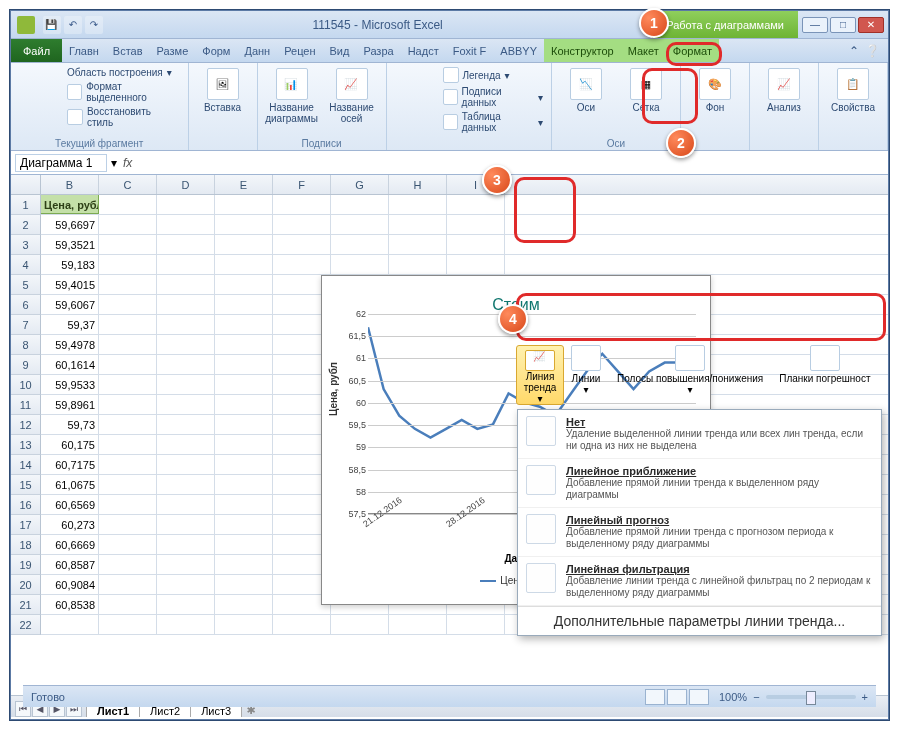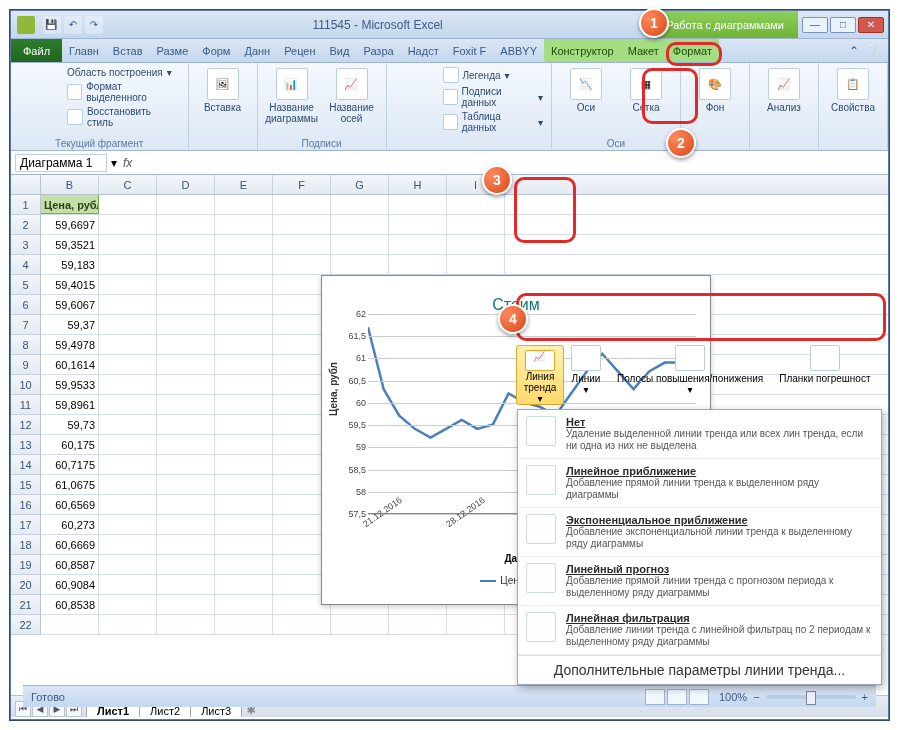--- a/index.html
+++ b/index.html
@@ -559,27 +559,20 @@
     <div class="mi sel">
           <div class="mico"></div>
           <div class="mtxt">
             <div class="t1">Линейное приближение</div>
             <div class="t2">Добавление прямой линии тренда к выделенном ряду диаграммы</div>
           </div>
         </div>
     <div class="mi">
           <div class="mico"></div>
           <div class="mtxt">
-            <div class="t1">Экспоненциальное приближение</div>
-            <div class="t2">Добавление экспоненциальной линии тренда к выделенному ряду диаграммы</div>
-          </div>
-        </div>
-    <div class="mi">
-          <div class="mico"></div>
-          <div class="mtxt">
             <div class="t1">Линейный прогноз</div>
             <div class="t2">Добавление прямой линии тренда с прогнозом периода к выделенному ряду диаграммы</div>
           </div>
         </div>
     <div class="mi">
           <div class="mico"></div>
           <div class="mtxt">
             <div class="t1">Линейная фильтрация</div>
             <div class="t2">Добавление линии тренда с линейной фильтрац по 2 периодам к выделенному ряду диаграммы</div>
           </div>

